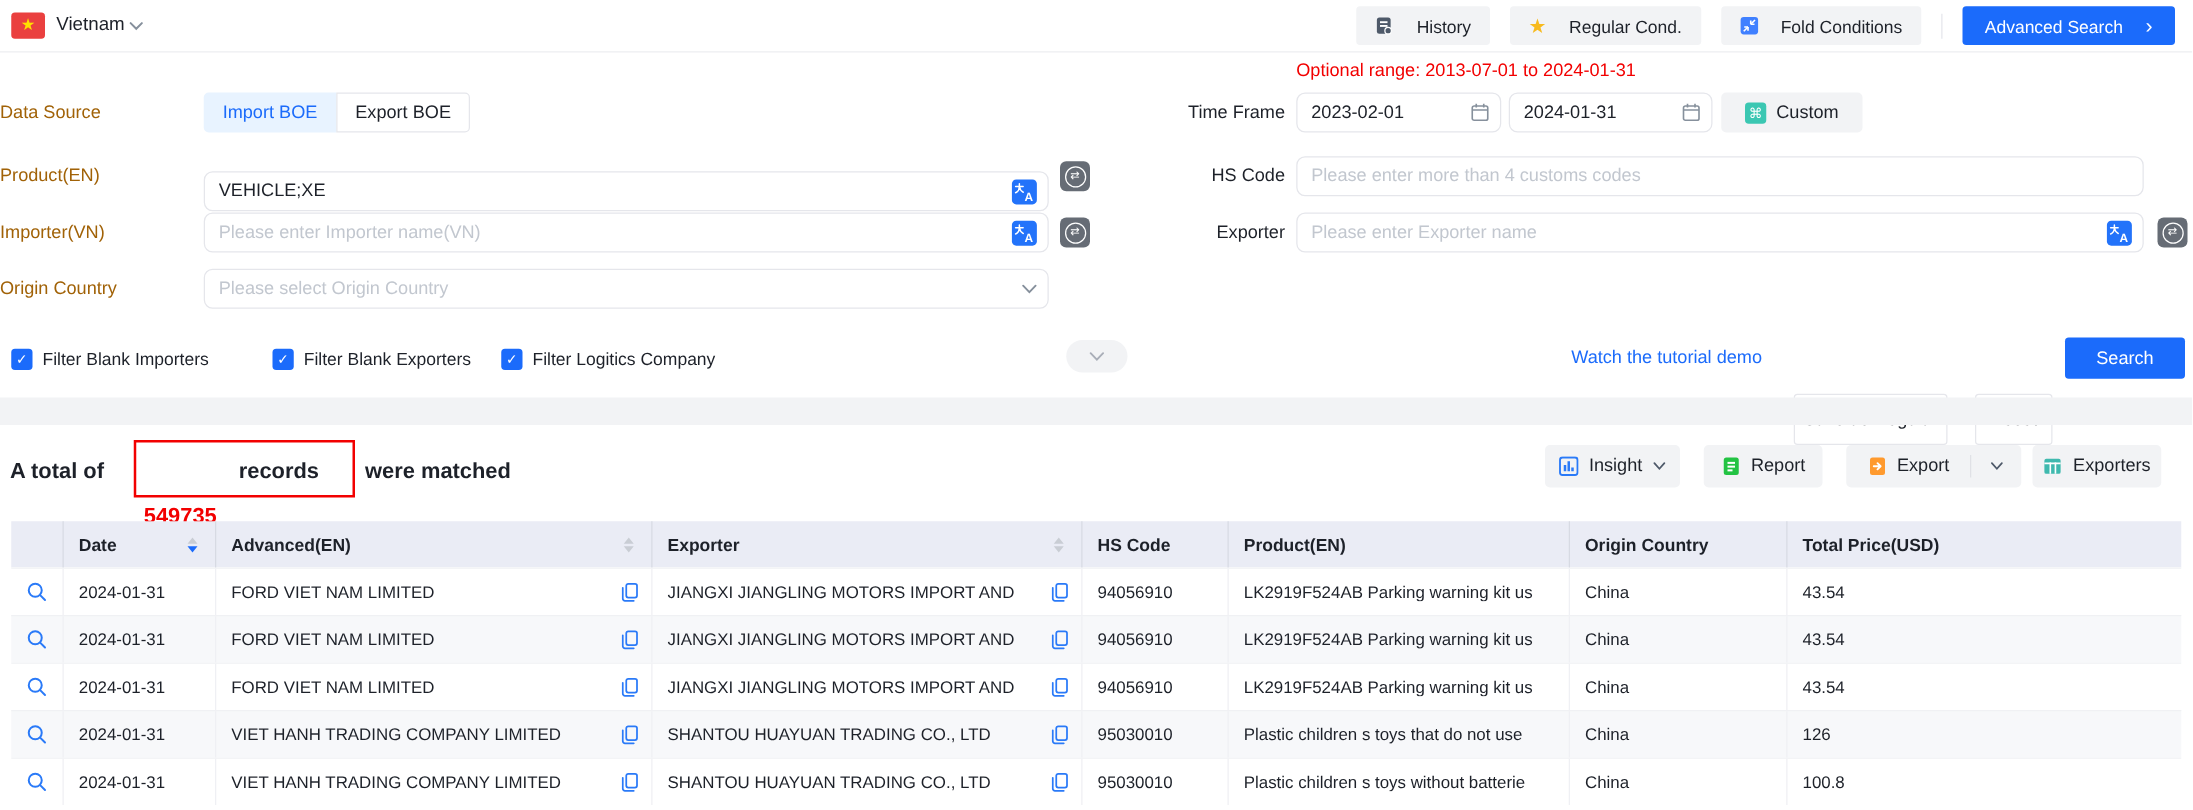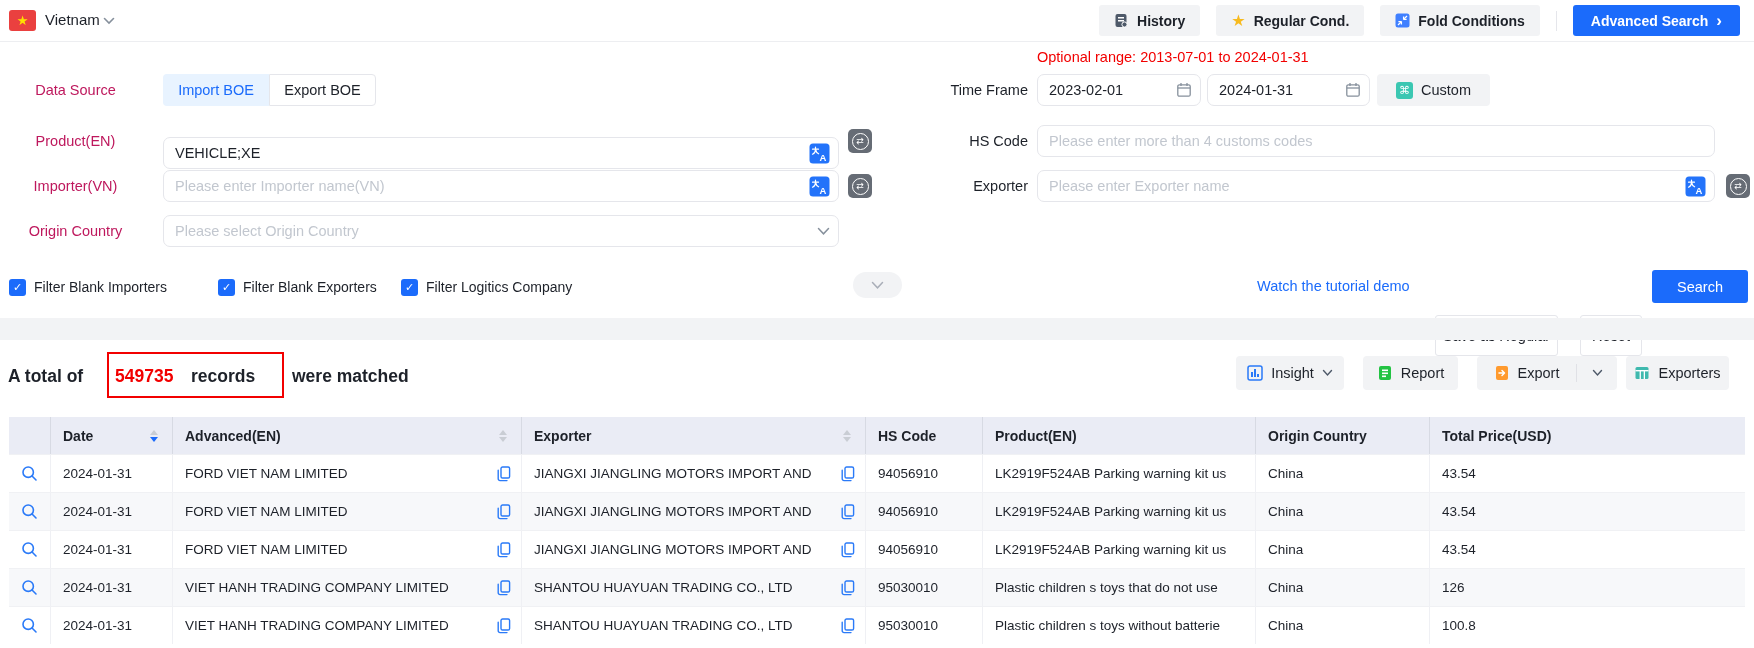--- a/index.html
+++ b/index.html
@@ -6,27 +6,27 @@
   #app{position:relative;width:1754px;height:648px;overflow:hidden;background:#fff;
        font-family:"Liberation Sans",sans-serif;color:#1D2129;font-size:14px;}
   .abs{position:absolute;}
   
   .topbar{position:absolute;left:0;top:0;width:1754px;height:41px;background:#fff;border-bottom:1px solid #EDEEF1;}
   .flag{position:absolute;left:9px;top:10px;width:27px;height:21px;background:#EA403F;border-radius:3px;
         display:flex;align-items:center;justify-content:center;color:#FFE000;font-size:13px;
         font-family:"DejaVu Sans","Liberation Sans",sans-serif;}
   .country{position:absolute;left:45px;top:11px;font-size:15px;color:#1D2129;}
   .tb-right{position:absolute;right:14px;top:5px;height:31px;display:flex;align-items:center;gap:16px;}
-  .gbtn{height:31px;padding:0 15px;background:#F2F3F5;border-radius:3px;display:flex;align-items:center;gap:8px;
-        font-size:14px;color:#1D2129;cursor:pointer;white-space:nowrap;font-weight:bold;}
+  .gbtn{height:31px;padding:0 15px;background:#F2F3F5;border-radius:3px;display:flex;align-items:center;gap:18px;
+        font-size:14px;color:#1D2129;cursor:pointer;white-space:nowrap;}
   .divider-v{width:1px;height:20px;background:#E5E6EB;}
   .primary{background:#1B6BFB;color:#fff;}
   .star{color:#F7BA1E;font-size:16px;line-height:1;font-family:"DejaVu Sans","Liberation Sans",sans-serif;}
   
-  .lbl{position:absolute;width:151px;text-align:center;line-height:32px;font-size:14.5px;color:#be185d;}
+  .lbl{position:absolute;width:151px;text-align:left;line-height:32px;font-size:14.5px;color:#a16207;}
   .lbl2{position:absolute;left:880px;width:148px;text-align:right;line-height:32px;font-size:14.5px;color:#1D2129;}
   .field{position:absolute;height:32px;border:1px solid #E5E6EB;border-radius:7px;background:#fff;
          display:flex;align-items:center;box-sizing:border-box;}
   .field input{border:none;outline:none;flex:1;min-width:0;height:28px;padding:0 11px;background:transparent;
          font-family:"Liberation Sans",sans-serif;font-size:14.5px;color:#1D2129;}
   .field input::placeholder{color:#C2C7CF;opacity:1;}
   .ph{color:#C2C7CF;font-size:14.5px;padding-left:11px;flex:1;}
   .val{font-size:14.5px;padding-left:11px;flex:1;}
   .infld-ico{margin-right:8px;flex:none;display:flex;}
   .tabs{position:absolute;left:163px;top:74px;display:flex;height:32px;}
@@ -236,21 +236,21 @@
       </svg>
   </div>
   <div class="link">Watch the tutorial demo</div>
   <div class="wbtn" style="left:1435px;width:123px;">Save as Regular</div>
   <div class="wbtn" style="left:1580px;width:62px;">Reset</div>
   <div class="sbtn">Search</div>
 
   <div class="grayband"></div>
 
   <div class="sum" style="left:8px;">A total of</div>
-  <div class="sum" style="left:115px;color:#F20000;">549735</div>
+  <div class="sum" style="left:115px;color:#F20000;margin-top:36px;">549735</div>
   <div class="sum" style="left:191px;">records</div>
   <div class="sum" style="left:292px;">were matched</div>
   <div class="redbox"></div>
 
   <div class="rbtn" style="left:1236px;width:108px;">
     <svg width="16" height="16" viewBox="0 0 16 16">
         <rect x="1" y="1" width="14" height="14" rx="2" fill="none" stroke="#2A7AF8" stroke-width="1.5"></rect>
         <rect x="4" y="7" width="2" height="5" fill="#2A7AF8"></rect>
         <rect x="7" y="4" width="2" height="8" fill="#2A7AF8"></rect>
         <rect x="10" y="9" width="2" height="3" fill="#2A7AF8"></rect>

